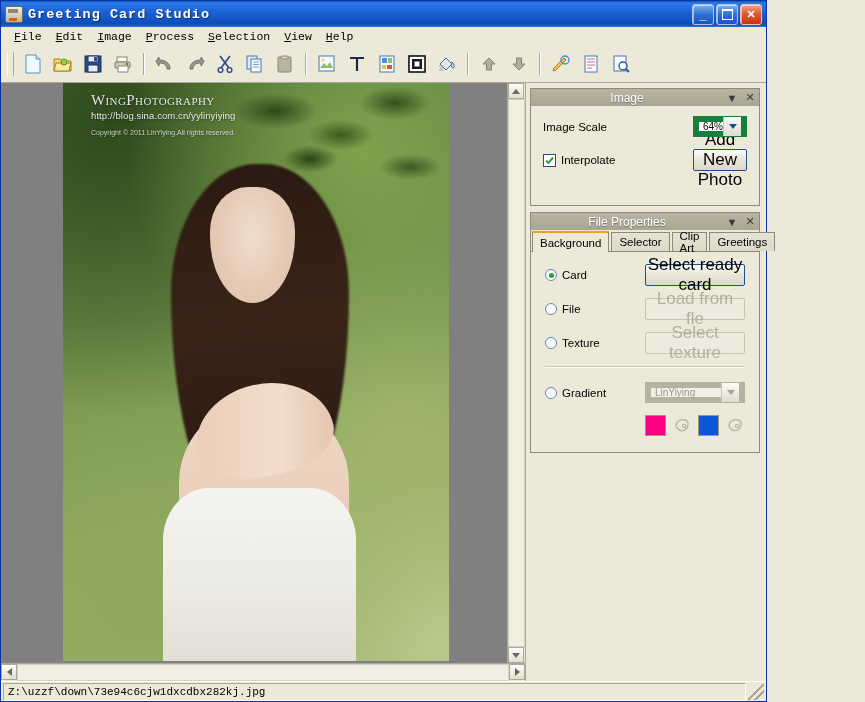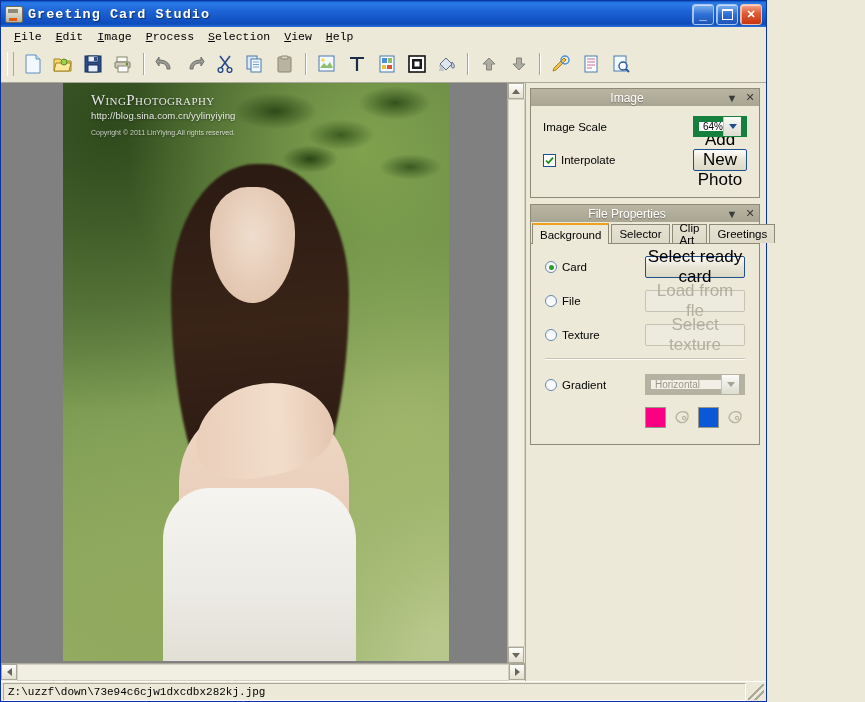--- a/index.html
+++ b/index.html
@@ -276,21 +276,21 @@
   .panel-title {
     flex:1; text-align:center;
     font-size: 12px;
     text-shadow: 0 1px 1px rgba(0,0,0,.35);
   }
   .ph-btn { width: 18px; text-align:center; font-size:11px; color:#3a3a3a; }
   .panel-body {
     background: #ece9d8;
     border: 1px solid #8e8a78;
     border-top: none;
-    padding: 10px 12px 12px 12px;
+    padding: 10px 12px 20px 12px;
     box-sizing: border-box;
   }
 
   .row { display:flex; align-items:center; margin-bottom: 12px; }
   .lbl { font-size: 11.5px; color:#000; }
 
   .combo {
     height: 21px;
     border: 6px solid #15803d;
     background: #fff;
@@ -701,21 +701,21 @@
 
             <div class="divider"></div>
 
 
             <div class="row">
               <div style="width:100px;display:flex;align-items:center;">
                 <div class="radio"></div>
                 <div class="lbl">Gradient</div>
               </div>
               <div class="combo dis" style="flex:1">
-                <div class="combo-val">Horizontal</div>
+                <div class="combo-val">LinYiying</div>
                 <div class="combo-arrow">
                     <div class="arrow ar-dn"></div>
                   </div>
               </div>
             </div>
 
             <div class="row" style="margin-bottom:0">
               <div style="width:100px"></div>
               <div class="swatch" style="flex:1;background:#fb0080;"></div>
               <div class="eyedrop">

